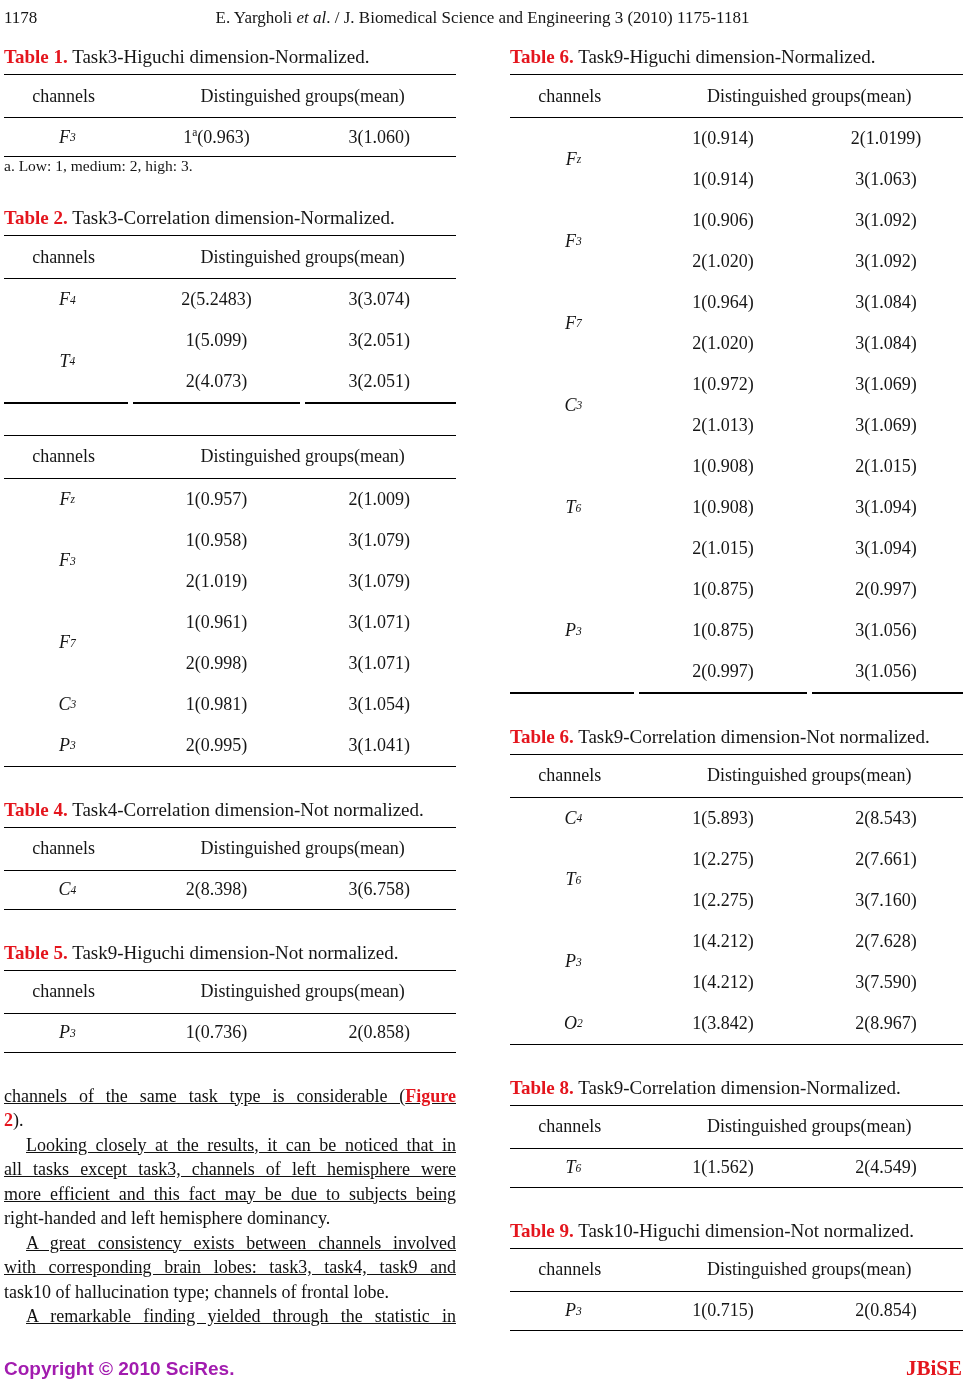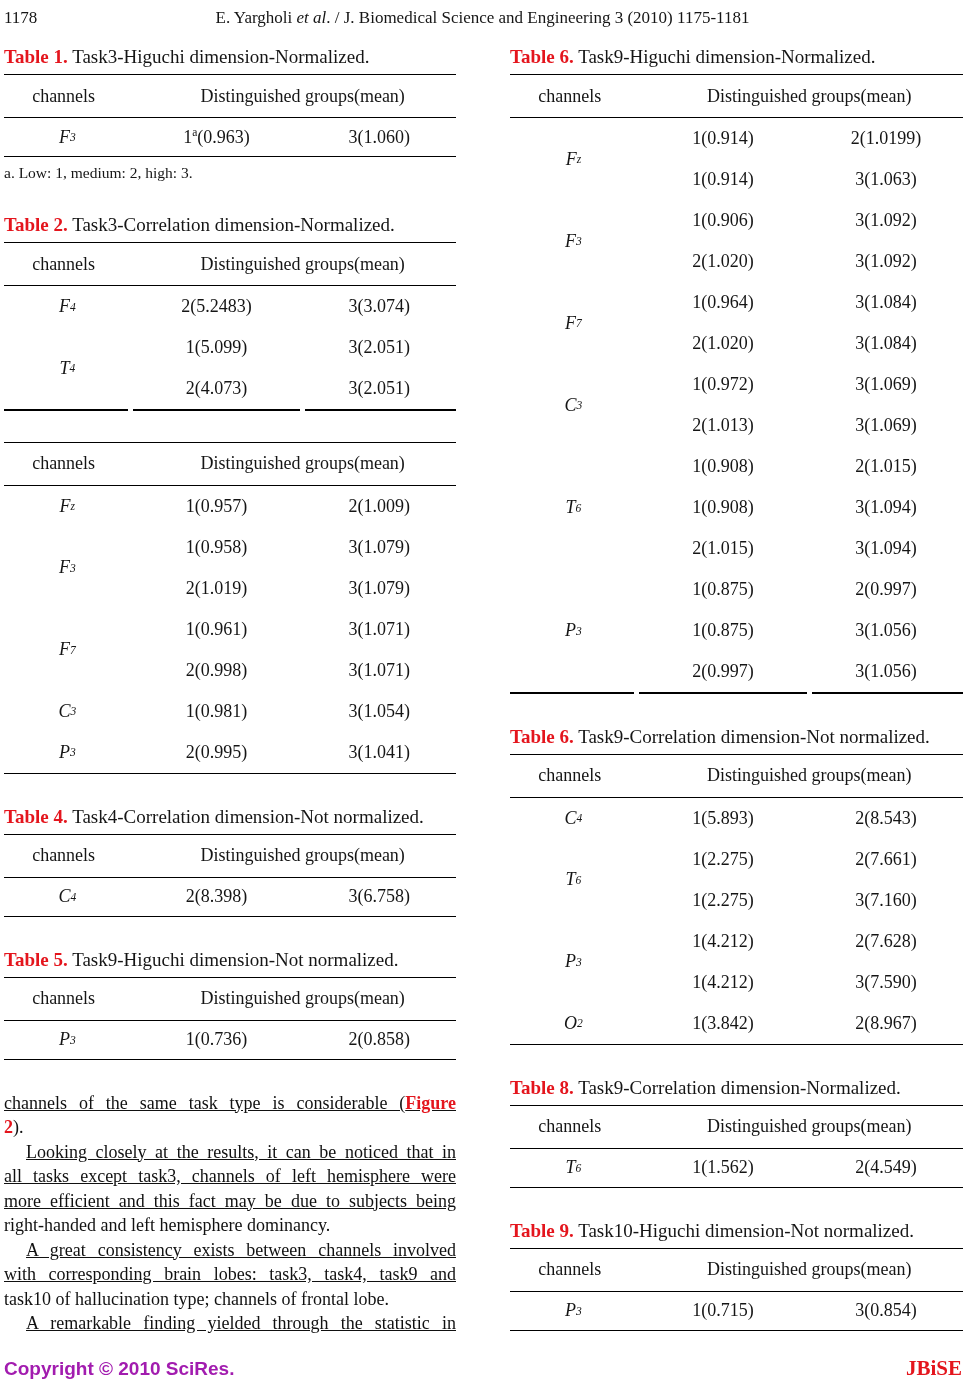--- a/index.html
+++ b/index.html
@@ -30,21 +30,21 @@
   .single .trow{height:38px;}
   .c1{width:52.8%;text-align:center;}
   .c2{width:47.2%;text-align:center;}
   sub{font-size:11.5px;line-height:0;}
   sup{font-size:11.5px;line-height:0;}
   .segline{display:flex;}
   .segline span{display:block;height:1.5px;background:#000;}
   .segline .s1{width:calc(28% - 3px);margin-right:5px;}
   .segline .s2{width:calc(38% - 4px);margin-right:5px;}
   .segline .s3{width:calc(34% - 3px);}
-  .footnote{font-size:15.5px;margin-top:7px;}
+  .footnote{font-size:15.5px;}
   
   .bodytext{font-size:18px;line-height:24.5px;color:#111;}
   .bline{height:24.5px;}
   .jl{text-align:justify;text-align-last:justify;text-decoration:underline;}
   .ind{padding-left:22px;}
   .red{color:var(--red,#e4151d);font-weight:bold;}
   
   .pg-footer{position:absolute;left:4px;right:3px;top:1356px;display:flex;
              justify-content:space-between;align-items:baseline;}
   .copyright{font-family:"Liberation Sans",sans-serif;font-weight:bold;font-size:19px;color:#a21caf;}
@@ -421,21 +421,21 @@
           <div class="thead">
             <div class="th-ch">channels</div>
             <div class="th-grp">Distinguished groups(mean)</div>
           </div>
           <div class="tbodyx">
             <div class="grp">
               <div class="ch-cell">P<sub>3</sub></div>
               <div class="rows">
                 <div class="trow">
                   <div class="c1">1(0.715)</div>
-                  <div class="c2">3(0.854)</div>
+                  <div class="c2">2(0.854)</div>
                 </div>
               </div>
             </div>
           </div>
         </div>
       </section>
   </div>
 
   <div class="pg-footer">
     <span class="copyright">Copyright © 2010 SciRes.</span>

